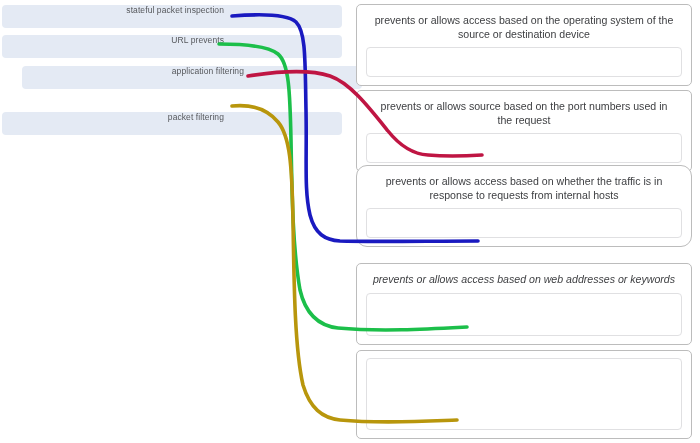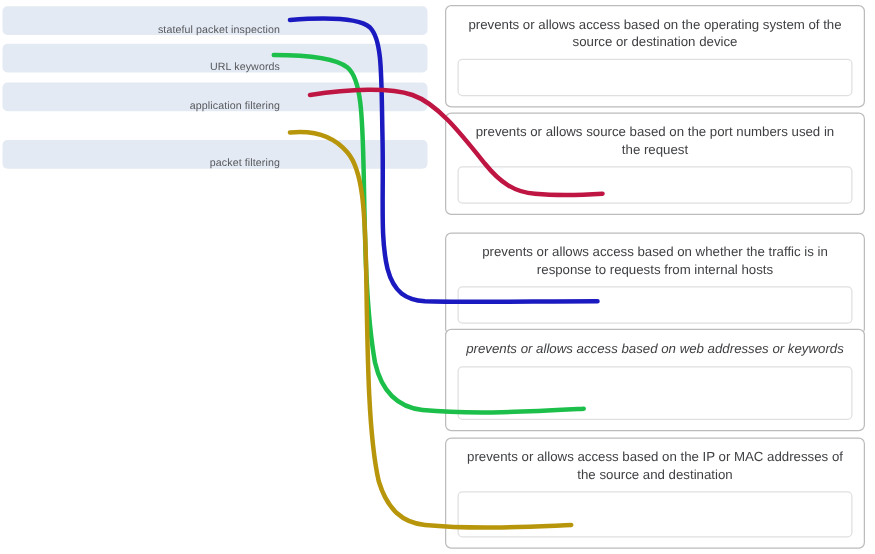--- a/index.html
+++ b/index.html
@@ -26,21 +26,21 @@
   
   .term-chip {
     position: absolute;
     left: 2px;
     width: 340px;
     height: 23px;
     box-sizing: border-box;
     background: #e4eaf4;
     border-radius: 4px;
     display: flex;
-    align-items: flex-end;
+    align-items: flex-start;
     justify-content: flex-end;
     padding-right: 118px;
     cursor: move;
   }
   .term-chip .term-label {
     font-size: 8.5px;
     color: #56585c;
     white-space: nowrap;
     letter-spacing: .01em;
   }
@@ -90,49 +90,48 @@
 </head>
 <body>
 
 <div id="stage">
 
   <div id="terms-column">
       <div class="term-chip" style="top: 5px; background: rgb(228, 234, 244);">
         <span class="term-label">stateful packet inspection</span>
       </div>
       <div class="term-chip" style="top: 35px; background: rgb(228, 234, 244);">
-        <span class="term-label">URL keywords</span>
+        <span class="term-label">URL prevents</span>
       </div>
-      <div class="term-chip" style="top: 66px; background: rgb(228, 234, 244);">
+      <div class="term-chip" style="top: 66px; background: rgb(228, 234, 244); margin-left: 20px;">
         <span class="term-label">application filtering</span>
       </div>
       <div class="term-chip" style="top: 97px; background: rgb(228, 234, 244); margin-top: 15px;">
         <span class="term-label">packet filtering</span>
       </div>
     </div>
 
   <div id="definitions-column">
       <div class="def-card" style="top: 4px; height: 82px;">
         <div class="def-text">prevents or allows access based on the operating system of the source or destination device</div>
         <div class="drop-zone"></div>
       </div>
       <div class="def-card" style="top: 90px; height: 82px;">
         <div class="def-text">prevents or allows source based on the port numbers used in the request</div>
         <div class="drop-zone"></div>
       </div>
-      <div class="def-card" style="top: 186px; height: 82px;">
+      <div class="def-card" style="top: 165px; height: 82px; border-radius: 11px;">
         <div class="def-text">prevents or allows access based on whether the traffic is in response to requests from internal hosts</div>
         <div class="drop-zone"></div>
       </div>
       <div class="def-card" style="top: 263px; height: 82px; font-style: italic;">
         <div class="def-text">prevents or allows access based on web addresses or keywords</div>
         <div class="drop-zone"></div>
       </div>
       <div class="def-card" style="top: 350px; height: 89px;">
-        <div class="def-text">prevents or allows access based on the IP or MAC addresses of the source and destination</div>
         <div class="drop-zone"></div>
       </div>
     </div>
 
   <svg id="connectors" viewBox="0 0 700 443">
       <path d="M 232 16 C 258 14 287 14 296 22 C 306 32 305 60 306 110 C 307 160 304 190 310 215 C 315 234 325 240 340 241 C 370 242 430 241 478 241" stroke="#1a1ac0" stroke-width="3.6"></path>
       <path d="M 219 44 C 245 44 268 46 278 54 C 289 63 290 92 291 140 C 292 200 293 250 300 290 C 306 316 320 326 338 328 C 380 332 430 329 467 327" stroke="#1cbf4a" stroke-width="3.6"></path>
       <path d="M 248 76 C 280 71 312 70 330 76 C 350 83 368 106 388 131 C 400 146 412 154 428 155 C 450 157 466 156 482 155" stroke="#bf1543" stroke-width="3.6"></path>
       <path d="M 232 106 C 252 104 268 110 278 122 C 290 136 292 166 293 220 C 294 290 295 350 303 385 C 310 408 322 418 340 420 C 382 424 430 421 457 420" stroke="#b8960c" stroke-width="3.6"></path>
     </svg>

